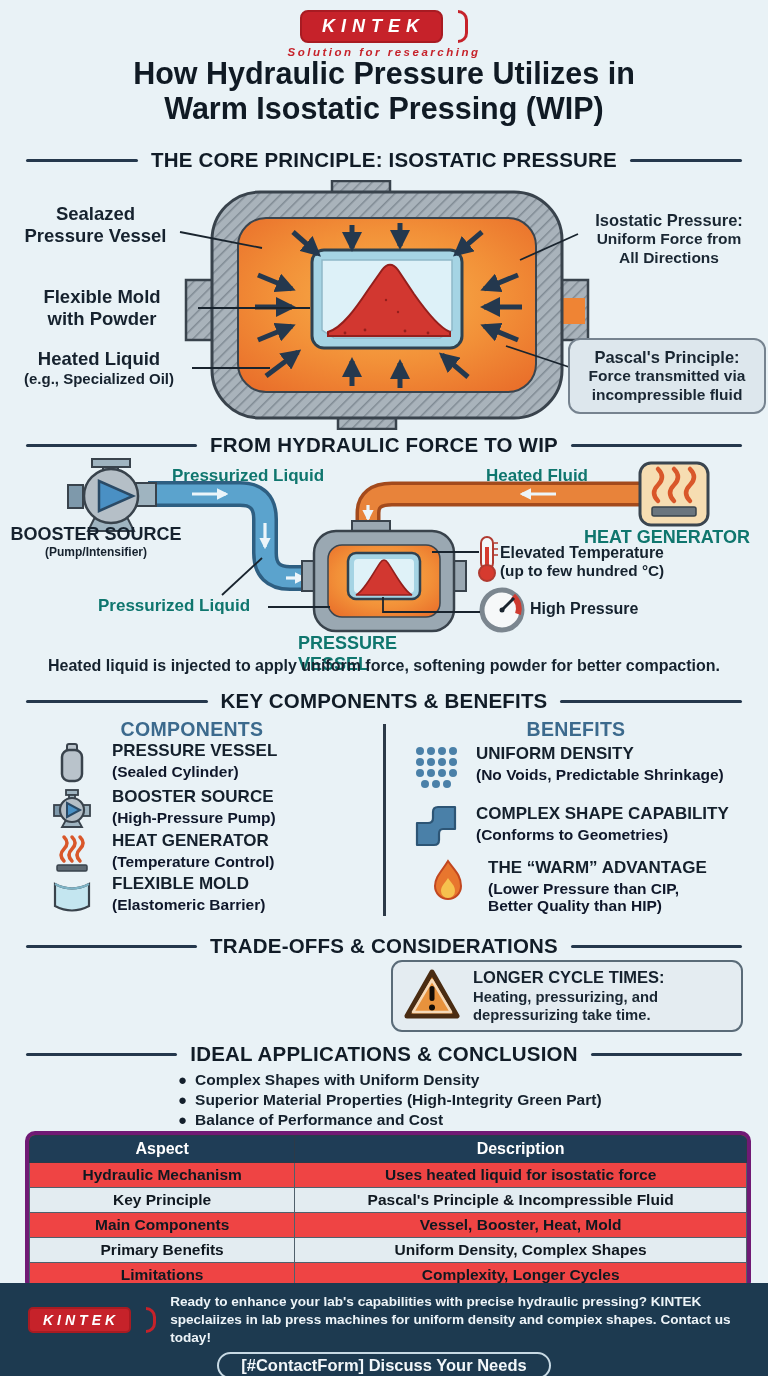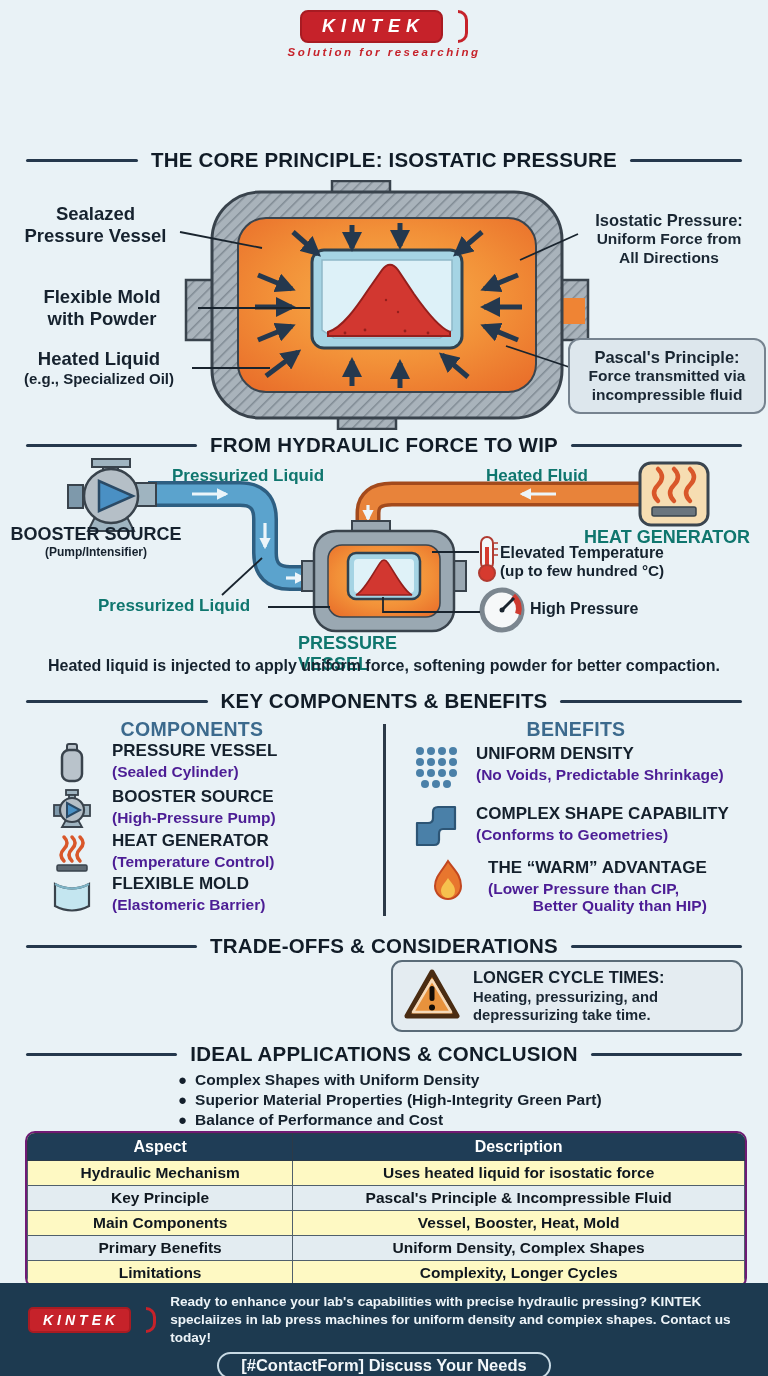--- a/index.html
+++ b/index.html
@@ -29,33 +29,33 @@
   .note{font-size:15.5px;font-weight:600;color:#1a2733;text-align:center;line-height:1.22;}
   .note .bold{font-weight:800;font-size:16.5px;}
   .pascal-box{background:#dde7ed;border:2px solid #76838f;border-radius:12px;padding:7px 8px;}
   .small-bold{font-weight:800;font-size:17.5px;color:#0f766e;text-align:left;}
   .caption{font-size:16px;font-weight:600;color:#15222e;}
   
   .col-title{font-size:19.5px;font-weight:800;color:#3c6a8d;text-align:center;letter-spacing:.3px;}
   .item{display:flex;gap:16px;align-items:flex-start;}
   .item .icon-cell{width:48px;display:flex;justify-content:center;flex:none;}
   .item .tt{font-size:17px;font-weight:800;color:#14202c;line-height:1.15;}
-  .item .ts{font-size:15.5px;font-weight:600;color:#4c1d95;line-height:1.15;margin-top:2px;}
+  .item .ts{font-size:15.5px;font-weight:600;color:#0f172a;line-height:1.15;margin-top:2px;}
   .v-divider{width:2.5px;background:#2c3a48;}
   
   .warn-box{background:#e4ecf1;border:2px solid #5a6b78;border-radius:11px;display:flex;align-items:center;
     gap:12px;padding:8px 10px;box-sizing:border-box;}
   .warn-box .wt{font-size:16.5px;font-weight:800;color:#14202c;line-height:1.2;}
   .warn-box .wl{font-size:14.8px;font-weight:600;color:#1a2733;line-height:1.22;}
   
   .bullets{font-size:15.5px;font-weight:700;color:#14202c;line-height:1.28;}
   .bullets .b{display:flex;gap:8px;align-items:flex-start;}
   .bullets .dot{font-size:15px;line-height:1.28;}
   table.summary{border-collapse:collapse;width:718px;font-size:15.5px;}
-  .tbl-wrap{border:2px solid #701a75;border-radius:10px;overflow:hidden;background:#fef9c3;}
+  .tbl-wrap{border:4px solid #701a75;border-radius:10px;overflow:hidden;background:#ef4444;}
   table.summary th{background:#1f3d56;color:#fff;font-weight:700;font-size:16px;padding:4px 6px;
     border:1px solid #2c3a48;}
   table.summary td{padding:3px 6px;text-align:center;font-weight:600;color:#101820;border:1px solid #50606c;}
   table.summary tr.alt td{background:#e3ecf1;}
   table.summary col.c1{width:37%;}
   
   .footer{left:0;right:0;top:1283px;height:93px;background:#1d3a50;color:#edf4f8;}
   .footer-row{display:flex;align-items:center;gap:14px;padding:10px 18px 0 28px;}
   .footer .logo-box{font-size:14px;padding:3px 10px 3px 13px;letter-spacing:4px;border-radius:5px;}
   .footer .logo-bracket{border-color:#c6222a;}
@@ -70,20 +70,24 @@
 <div class="page">
 
   <div class="abs brand">
     <div class="logo-row">
       <span class="logo-box">KINTEK</span>
       <span class="logo-bracket"></span>
     </div>
     <div class="tagline">Solution for researching</div>
   </div>
 
+  <div class="abs title center">
+    <div>How Hydraulic Pressure Utilizes in</div>
+    <div>Warm Isostatic Pressing (WIP)</div>
+  </div>
 
   <div class="abs sec-head" style="top:148px;">
     <div class="ln"></div>
     <div class="txt">THE CORE PRINCIPLE: ISOSTATIC PRESSURE</div>
     <div class="ln"></div>
   </div>
 
   <svg class="abs" style="left:0;top:180px;" width="768" height="250" viewBox="0 0 768 250">
     <defs>
       <pattern id="hatch" width="8" height="8" patternUnits="userSpaceOnUse" patternTransform="rotate(45)">
@@ -388,21 +392,21 @@
   <div class="abs item" style="left:424px;top:858px;width:350px;">
     <span class="icon-cell">
       <svg width="44" height="48" viewBox="0 0 44 48">
           <path d="M22,3 C28,12 35,17 35,28 A13,13 0 1 1 9,28 C9,19 16,13 22,3 Z" fill="#e8762e" stroke="#c2471f" stroke-width="2"></path>
           <path d="M22,20 C25,25 29,27 29,33 A7,7 0 1 1 15,33 C15,28 19,25 22,20 Z" fill="#f6c14e"></path>
         </svg>
     </span>
     <span>
       <div class="tt">THE “WARM” ADVANTAGE</div>
       <div class="ts">(Lower Pressure than CIP,</div>
-      <div class="ts" style="margin-top:0;text-align:right;">Better Quality than HIP)</div>
+      <div class="ts" style="margin-top:0;">Better Quality than HIP)</div>
     </span>
   </div>
 
   <div class="abs sec-head" style="top:934px;">
     <div class="ln"></div>
     <div class="txt">TRADE-OFFS &amp; CONSIDERATIONS</div>
     <div class="ln"></div>
   </div>
 
   <div class="abs warn-box" style="left:391px;top:960px;width:352px;height:72px;">

